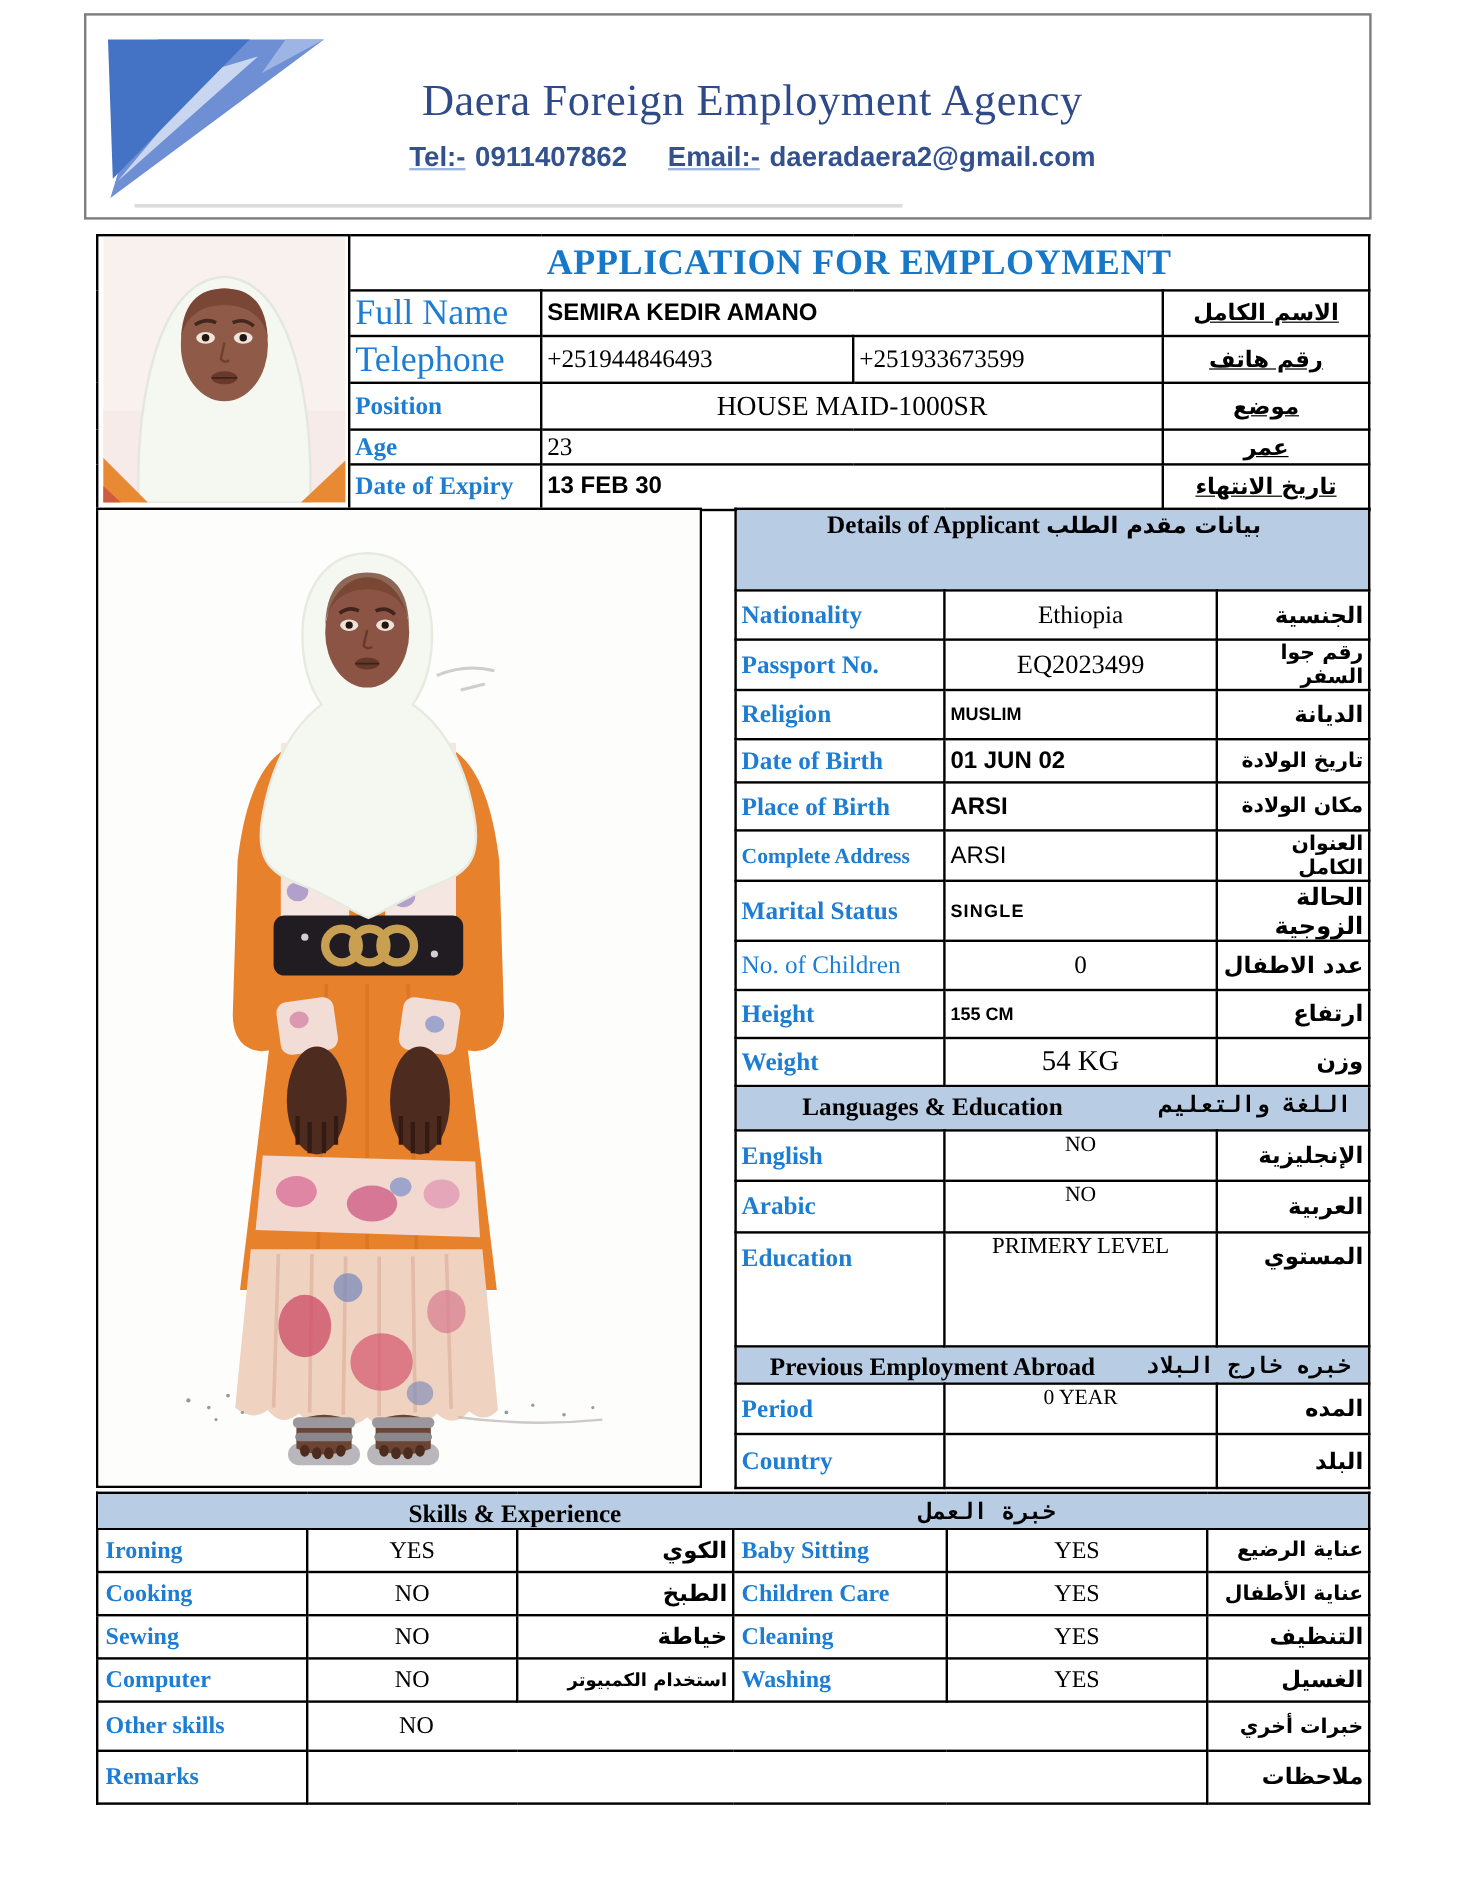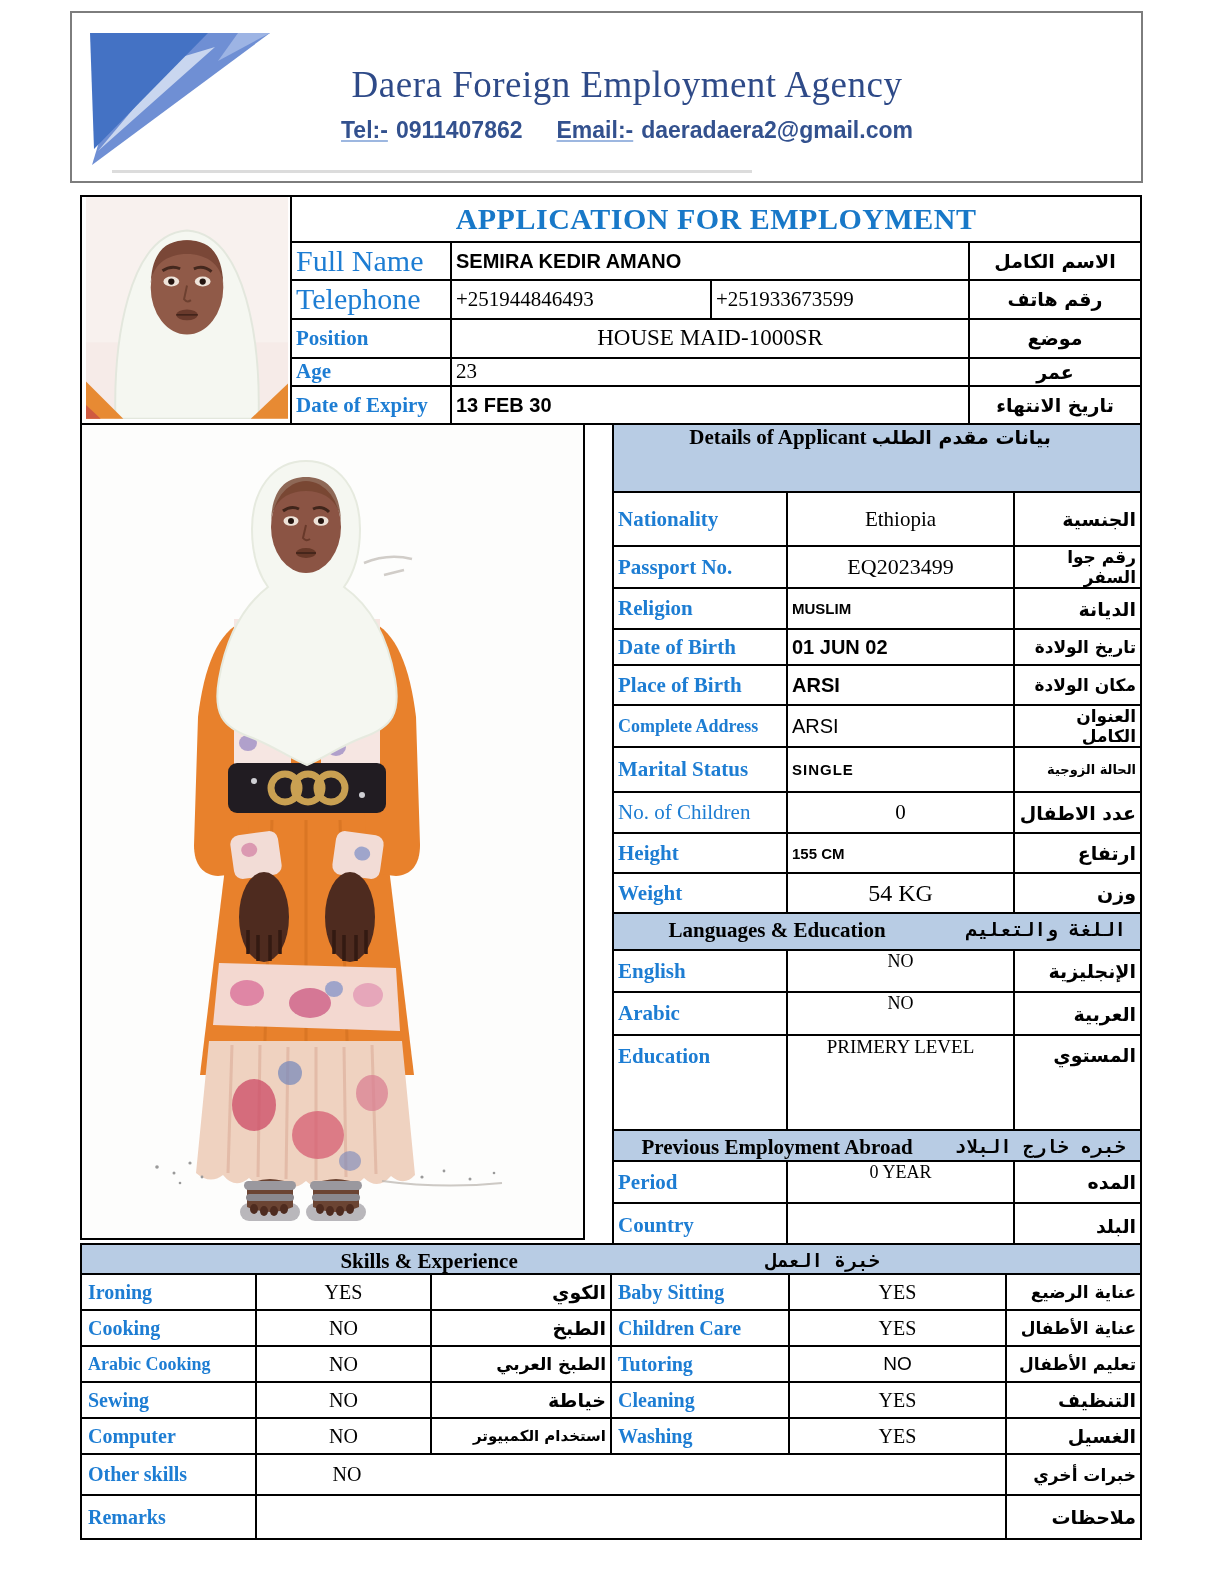--- a/index.html
+++ b/index.html
@@ -22,21 +22,21 @@
   .main-form{position:absolute;left:80px;top:195px;width:1060px;height:1345px;}
   .main-form table{border-collapse:collapse;table-layout:fixed;}
   .main-form td{border:2px solid #000;padding:0 4px;overflow:hidden;box-sizing:border-box;}
 
   
   .lbl{color:#1d7dd3;font-weight:bold;font-size:21px;padding-left:8px;}
   .lbl.light{font-weight:normal;font-size:30px;}
   .lbl.sm{font-size:18px;margin-left:31px;}
   .ar{font-family:"DejaVu Sans",sans-serif;font-weight:bold;font-size:19px;color:#000;
       text-align:right;padding-right:10px;}
-  .ar.ctr{text-align:center;}
+  .ar.ctr{text-align:center;text-decoration:underline;}
 
   
   .band{background:#b8cce4;font-weight:bold;font-size:21px;color:#000;vertical-align:top;}
   .band .ar-inline{font-family:"DejaVu Sans",sans-serif;font-size:19px;font-weight:bold;}
   .band-center{text-align:center;padding-top:5px;}
   .band-center .ar-inline{margin-right:14px;}
   .band-split{position:relative;}
   .band-split .en{position:absolute;left:0;width:62%;text-align:center;top:4px;}
   .band-split .arr{position:absolute;right:14px;top:4px;font-family:Liberation Mono, monospace;font-size:19px;}
 
@@ -256,21 +256,21 @@
           <col style="width:227px">
           <col style="width:127px">
         </colgroup>
       <tbody>
           <tr style="height:68px">
         <td colspan="3" class="band band-center">
           <span>Details of Applicant</span>
           <span class="ar-inline" dir="rtl">بيانات مقدم الطلب</span>
         </td>
       </tr>
-      <tr style="height:54px">
+      <tr style="height:41px">
         <td class="lbl">Nationality</td>
         <td class="v-c">Ethiopia</td>
         <td class="ar" dir="rtl">الجنسية</td>
       </tr>
       <tr style="height:42px">
         <td class="lbl">Passport No.</td>
         <td class="v-c" style="font-size:22px">EQ2023499</td>
         <td class="ar" dir="rtl" style="font-size:17px">رقم جوا السفر</td>
       </tr>
       <tr style="height:41px">
@@ -289,21 +289,21 @@
         <td class="ar" dir="rtl" style="font-size:17px">مكان الولادة</td>
       </tr>
       <tr style="height:40px">
         <td class="lbl sm">Complete Address</td>
         <td class="v-sans-l">ARSI</td>
         <td class="ar" dir="rtl" style="font-size:17px">العنوان الكامل</td>
       </tr>
       <tr style="height:45px">
         <td class="lbl">Marital Status</td>
         <td class="v-sans-c" style="letter-spacing:1px">SINGLE</td>
-        <td class="ar" dir="rtl" style="font-size:13px">الحالة الزوجية</td>
+        <td class="ar" dir="rtl" style="font-size:20px">الحالة الزوجية</td>
       </tr>
       <tr style="height:41px">
         <td class="lbl light" style="font-size:21px">No. of Children</td>
         <td class="v-c">0</td>
         <td class="ar" dir="rtl">عدد الاطفال</td>
       </tr>
       <tr style="height:40px">
         <td class="lbl">Height</td>
         <td class="v-sans-c">155 CM</td>
         <td class="ar" dir="rtl">ارتفاع</td>
@@ -379,28 +379,20 @@
       </tr>
       <tr style="height:36px">
         <td class="lbl">Cooking</td>
         <td class="v-yn">NO</td>
         <td class="ar" dir="rtl">الطبخ</td>
         <td class="lbl">Children Care</td>
         <td class="v-yn">YES</td>
         <td class="ar" dir="rtl" style="font-size:17px">عناية الأطفال</td>
       </tr>
       <tr style="height:36px">
-        <td class="lbl" style="font-size:18px">Arabic Cooking</td>
-        <td class="v-yn">NO</td>
-        <td class="ar" dir="rtl" style="font-size:17px">الطبخ العربي</td>
-        <td class="lbl">Tutoring</td>
-        <td class="v-yn" style="font-family:'Liberation Sans',sans-serif;font-size:19px">NO</td>
-        <td class="ar" dir="rtl" style="font-size:17px">تعليم الأطفال</td>
-      </tr>
-      <tr style="height:36px">
         <td class="lbl">Sewing</td>
         <td class="v-yn">NO</td>
         <td class="ar" dir="rtl">خياطة</td>
         <td class="lbl">Cleaning</td>
         <td class="v-yn">YES</td>
         <td class="ar" dir="rtl">التنظيف</td>
       </tr>
       <tr style="height:36px">
         <td class="lbl">Computer</td>
         <td class="v-yn">NO</td>

